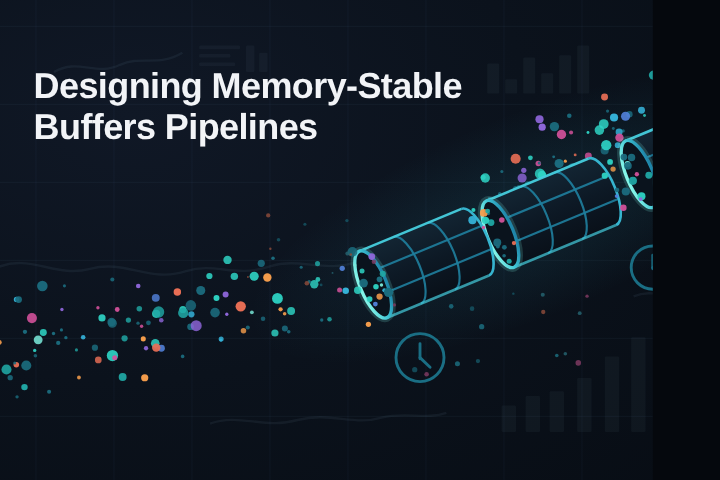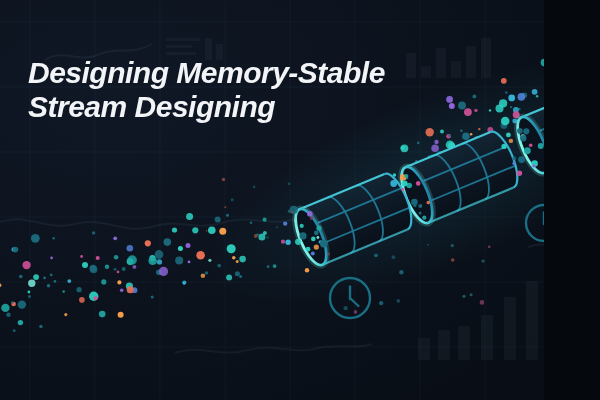--- a/index.html
+++ b/index.html
@@ -2,21 +2,20 @@
 <html><head>
 <meta charset="utf-8">
 <title>Designing Memory-Stable Stream Pipelines with Bounded Buffers</title>
 <style>
   html,body{margin:0;padding:0;background:#05080d;}
   .stage{
     position:relative;width:544px;height:400px;overflow:hidden;
     background:
       radial-gradient(720px 480px at 20% 24%, #101826 0%, #0b121c 46%, #070c13 100%);
     font-family:"Liberation Sans", sans-serif;
-    font-style:italic;
   }
   .stage svg{position:absolute;inset:0;display:block;}
   .title{
     position:absolute;left:28px;top:56px;margin:0;z-index:5;
     font-family:"Liberation Sans", sans-serif;
     font-weight:700;font-size:30px;line-height:34px;letter-spacing:-0.5px;
     color:#f2f4f7;
   }
   .title span{display:block;}
 </style>
@@ -424,15 +423,15 @@
         <g transform="translate(544 223)">
           <circle cx="0" cy="0" r="18" fill="none" stroke="#1a6e84" stroke-width="2.4"></circle>
           <line x1="0" y1="1" x2="0" y2="-10.44" stroke="#1a6e84" stroke-width="2.4" stroke-linecap="round"></line>
           <line x1="0" y1="0" x2="7.56" y2="7.2" stroke="#1a6e84" stroke-width="2.4" stroke-linecap="round"></line>
         </g>
       </g>
   </svg>
 
   <h1 class="title">
     <span>Designing Memory-Stable</span>
-    <span>Stream Designing</span>
+    <span>Buffers Pipelines</span>
   </h1>
 </div>
 
 </body></html>

